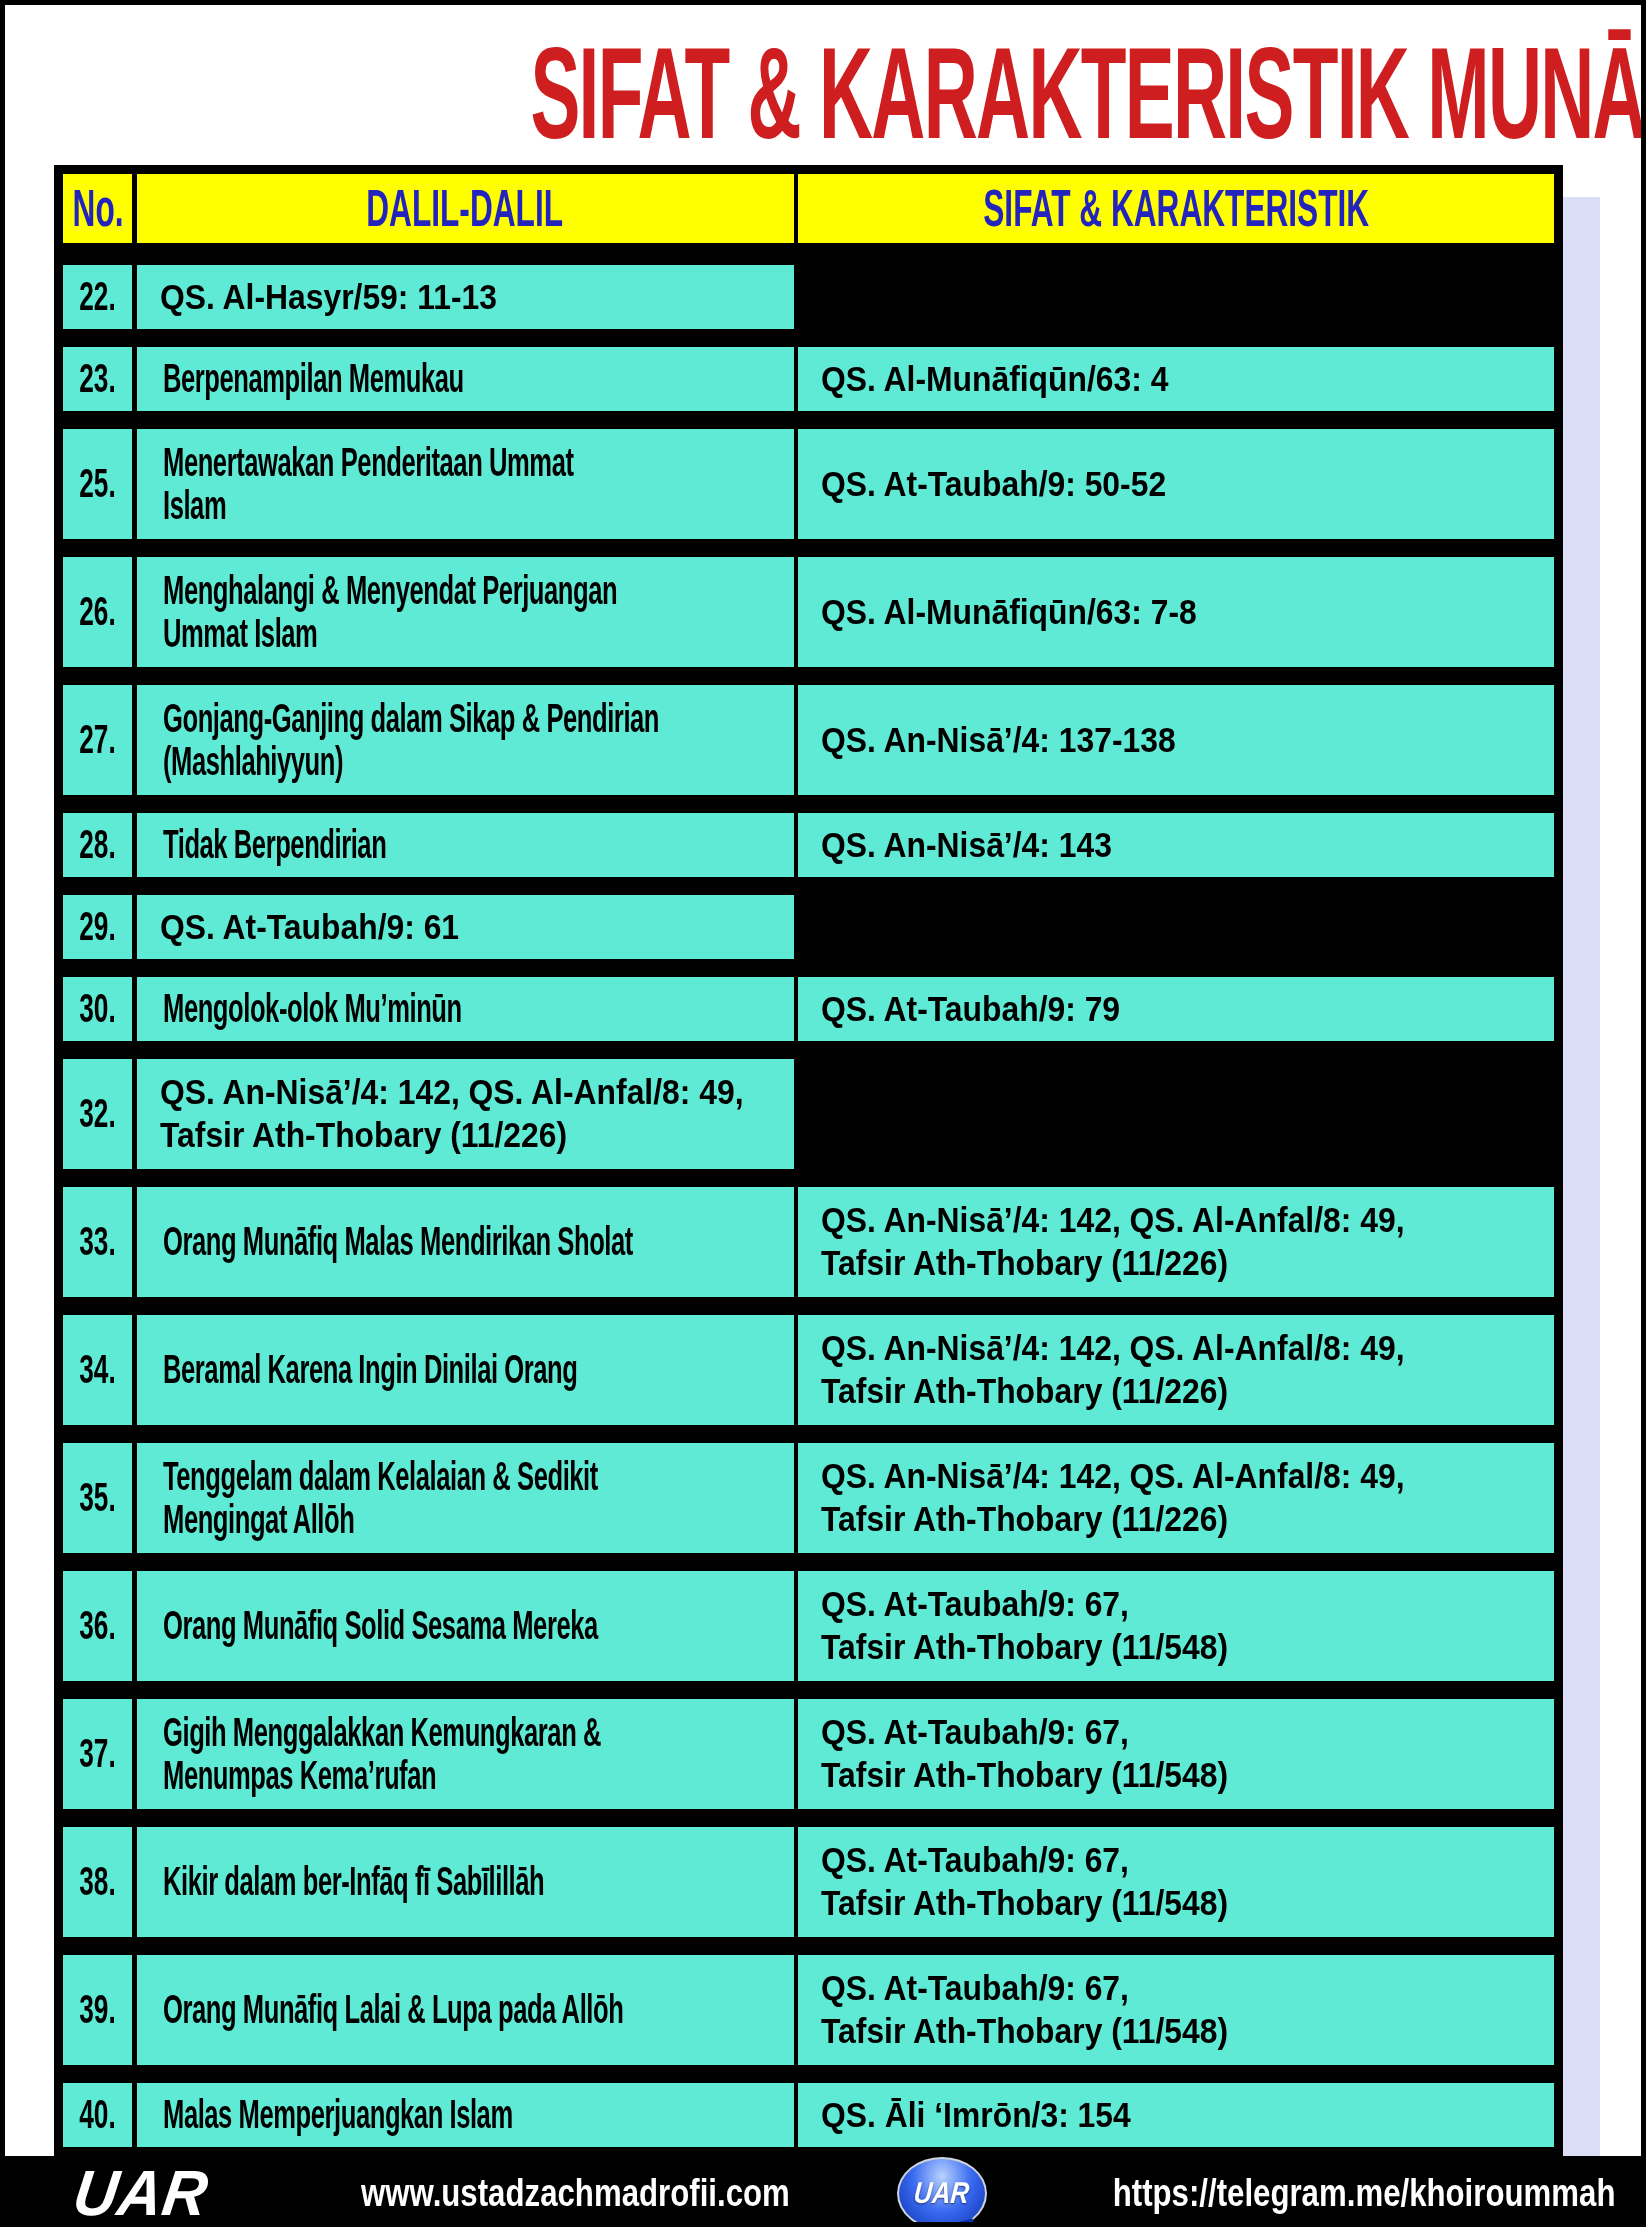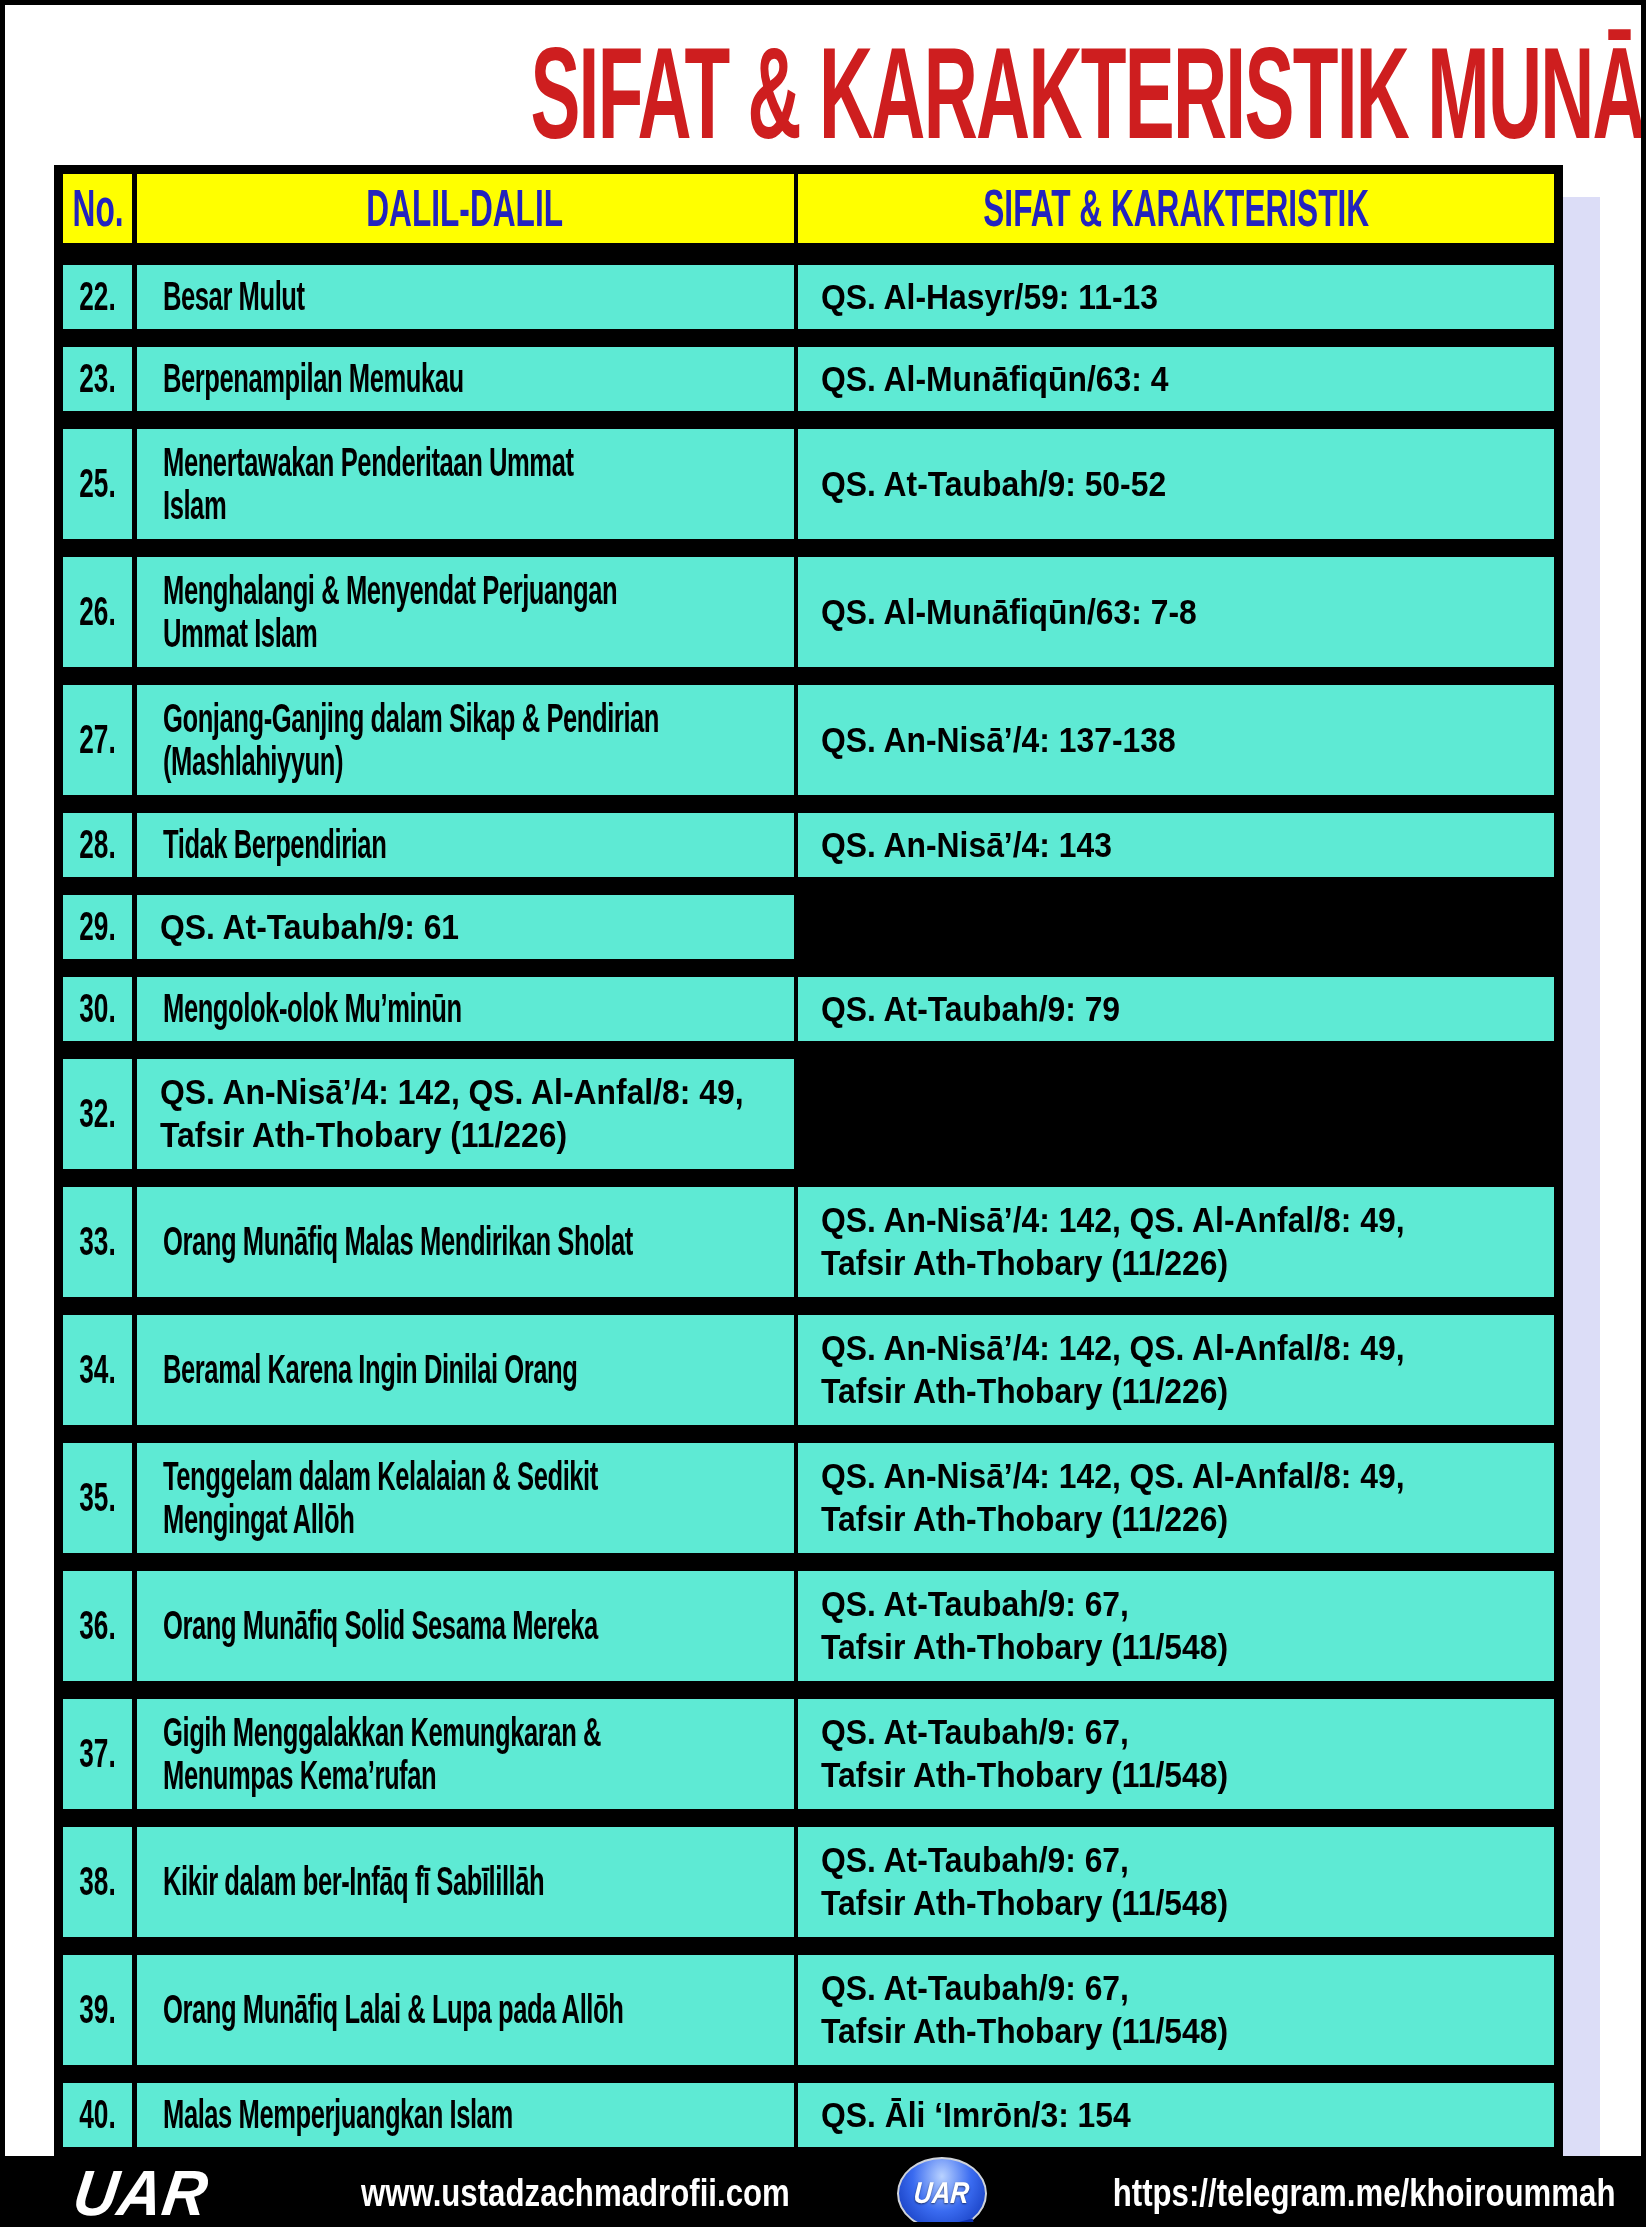--- a/index.html
+++ b/index.html
@@ -192,23 +192,20 @@
       </div>
       <div class="cell">
         <span class="hd-label">SIFAT &amp; KARAKTERISTIK</span>
       </div>
     </div>
 
   <div class="row">
     <div class="cell no">
       <span class="no-txt">22.</span>
     </div>
-    <div class="cell sifat">
-      <span class="sifat-txt">Besar Mulut</span>
-    </div>
     <div class="cell dalil">
       <span class="dalil-txt">QS. Al-Hasyr/59: 11-13</span>
     </div>
   </div>
       <div class="row">
     <div class="cell no">
       <span class="no-txt">23.</span>
     </div>
     <div class="cell sifat">
       <span class="sifat-txt">Berpenampilan Memukau</span>

